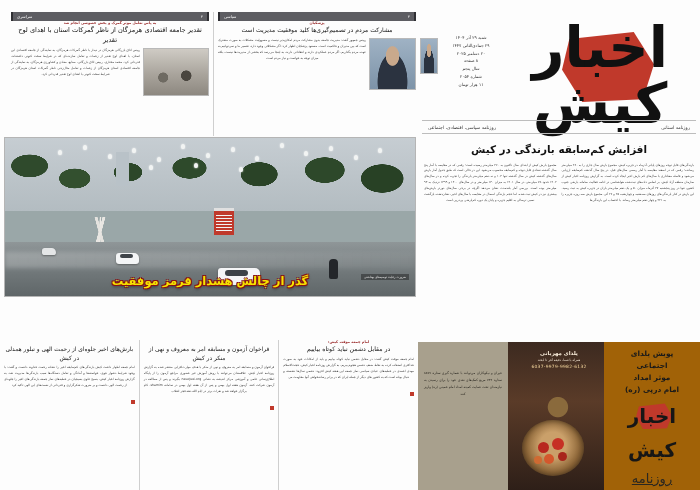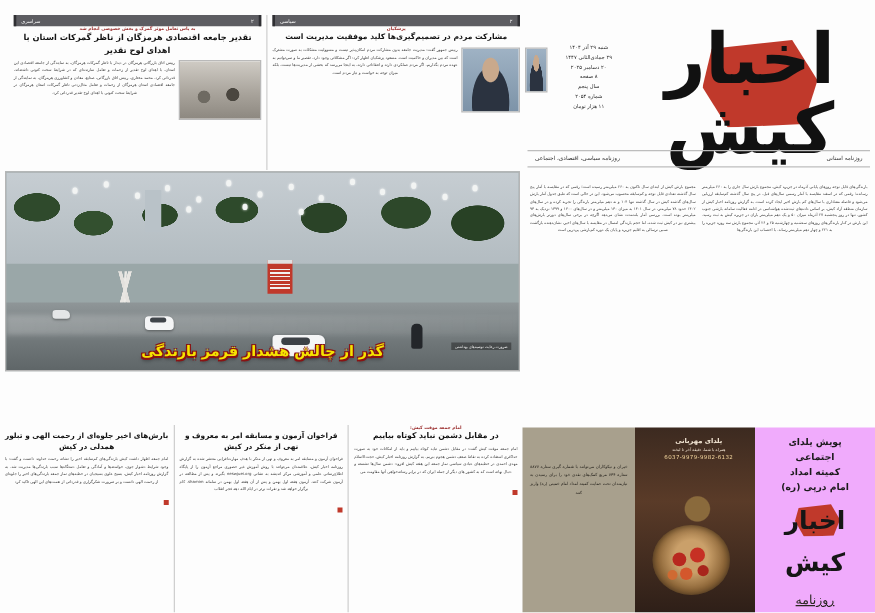--- a/index.html
+++ b/index.html
@@ -10,21 +10,21 @@
     overflow:hidden;
     position:relative;
   }
   .page{
     position:absolute;inset:0;
     background:#fdfdfd;
   }
 
   
   .rtl{direction:rtl;unicode-bidi:isolate;}
-  .hl{font-weight:bold;color:#141414;line-height:1.45;text-align:center;}
+  .hl{font-weight:normal;color:#141414;line-height:1.45;text-align:center;}
   .body-txt{
     font-size:3.1px;line-height:1.92;color:#3a3a3a;text-align:justify;
     text-align-last:center;
   }
   .sec-bar{
     background:#5d5d62;color:#ffffff;height:9px;
     display:flex;align-items:center;justify-content:space-between;
     padding:0 4px;font-size:4px;
     border-right:2px solid #2f2f33;border-left:2px solid #2f2f33;
   }
@@ -183,32 +183,32 @@
   .bottom{position:absolute;left:0;top:340px;width:418px;height:150px;display:flex;}
   .bcol{width:139px;padding:0 4px;box-sizing:border-box;}
   .b-head{font-size:6.2px;}
   .b-head.sm{font-size:5.9px;}
   .end-mark{margin-top:2px;}
 
   
   .ad-wrap{position:absolute;right:0;top:342px;width:282px;height:148px;display:flex;}
   .ad-text{
     width:96px;box-sizing:border-box;padding:6px 5px 0 5px;
-    background:#f0abfc;color:#23201a;
+    background:#a16207;color:#23201a;
     display:flex;flex-direction:column;align-items:center;
   }
   .ad-title{font-size:7.4px;font-weight:bold;line-height:1.6;text-align:center;color:#1a1a1a;}
   .ad-logo2{
     margin-top:4px;position:relative;width:68px;height:34px;
   }
   .ad-logo2 .rb{position:absolute;right:14px;top:4px;width:36px;height:26px;background:#c0392b;
     clip-path:polygon(8% 12%,80% 0%,100% 48%,86% 96%,20% 100%,0% 52%);}
   .ad-logo2 .wd{position:absolute;inset:0;text-align:center;font-size:20px;font-weight:bold;
     color:#161616;line-height:34px;letter-spacing:-1px;}
-  .ad-foot{margin-top:auto;font-size:10px;color:#2a2721;padding-bottom:4px;text-decoration:underline;}
+  .ad-foot{margin-top:auto;font-size:13px;color:#2a2721;padding-bottom:4px;text-decoration:underline;}
   .ad-img{
     width:96px;position:relative;overflow:hidden;
     background:
       radial-gradient(circle at 48% 60%,#b8572e 0 9%,transparent 10%),
       radial-gradient(circle at 60% 70%,#a8331f 0 7%,transparent 8%),
       radial-gradient(circle at 38% 72%,#c0462a 0 6%,transparent 7%),
       radial-gradient(circle at 52% 44%,#8a6a3c 0 10%,transparent 11%),
       linear-gradient(#3c2a20,#5a3b28 40%,#2e1f18);
   }
   .ad-badge{
@@ -321,26 +321,27 @@
       <i style="left:46%;top:40%"></i>
         <i style="left:57%;top:48%"></i>
     </div>
     <div class="mp-road"></div>
     <div class="car c3"></div>
     <div class="car c2"></div>
     <div class="car c1"></div>
     <div class="moto"></div>
     <div class="mp-caption rtl">ضرورت رعایت توصیه‌های بهداشتی</div>
     <div class="overlay-hl rtl">
-      <div>گذر از چالش هشدار قرمز بارندگی</div>
+      <div>گذر از چالش هشدار قرمز موفقیت</div>
     </div>
   </div>
 
   <div class="lead rtl">
     <div class="lead-hl">
+      <div>افزایش کم‌سابقه بارندگی در کیش</div>
     </div>
     <div class="lead-cols">
       <div class="c body-txt">بارندگی‌های قابل توجه روزهای پایانی آذرماه در جزیره کیش، مجموع بارش سال جاری را به ۲۶۰ میلی‌متر رسانده؛ رقمی که در اسفند مقایسه با آمار رسمی سال‌های قبل، در پنج سال گذشته کم‌سابقه ارزیابی می‌شود و فاصله معناداری با سال‌های کم بارش اخیر ایجاد کرده است. به گزارش روزنامه اخبار کیش از سازمان منطقه آزاد کیش، بر اساس داده‌های ثبت‌شده هواشناسی در ادامه فعالیت سامانه بارشی جنوب کشور، تنها در روز پنجشنبه ۲۷ آذرماه میزان ۵۰ و یک دهم میلی‌متر باران در جزیره کیش به ثبت رسید. این بارش در کنار بارندگی‌های روزهای سه‌شنبه و چهارشنبه ۲۵ و ۲۶ آذر، مجموع بارش سه روزه جزیره را به ۲۲۱ و چهار دهم میلی‌متر رساند. با احتساب این بارندگی‌ها</div>
       <div class="c body-txt">مجموع بارش کیش از ابتدای سال تاکنون به ۲۶۰ میلی‌متر رسیده است؛ رقمی که در مقایسه با آمار پنج سال گذشته تعدادی قابل توجه و کم‌سابقه محسوب می‌شود. این در حالی است که طبق جدول آمار بارش سال‌های گذشته کیش در سال گذشته تنها ۱۰۴ و نه دهم میلی‌متر بارندگی را تجربه کرده و در سال‌های ۱۴۰۲ حدود ۷۸ میلی‌متر، در سال ۱۴۰۱ به میزان ۱۳۰ میلی‌متر و در سال‌های ۱۴۰۰ و ۱۳۹۹ نزدیک به ۹۳ میلی‌متر بوده است. بررسی آمار بلندمدت نشان می‌دهد اگرچه در برخی سال‌های دورتر بارش‌های بیشتری نیز در کیش ثبت شده، اما حجم بارندگی امسال در مقایسه با سال‌های اخیر، نشان‌دهنده بازگشت نسبی ترسالی به اقلیم جزیره و پایان یک دوره کم‌بارشی پی‌درپی است</div>
     </div>
   </div>
 
   <div class="bottom">
 
     <div class="bcol rtl">
@@ -365,21 +366,21 @@
       <div class="body-txt" style="margin-top:3px">امام جمعه اظهار داشت کیش بارندگی‌های کم‌سابقه اخیر را نشانه رحمت خداوند دانست و گفت: با وجود شرایط دشوار جوی، خواسته‌ها و آمادگی و تعامل دستگاه‌ها سبب بارندگی‌ها مدیریت شد. به گزارش روزنامه اخبار کیش، بسیج علوی بسیجیان در خطبه‌های نماز جمعه بارندگی‌های اخیر را جلوه‌ای از رحمت الهی دانست و بر ضرورت شکرگزاری و قدردانی از نعمت‌های این الهی تاکید کرد</div>
       <span class="redsq end-mark"></span>
     </div>
   </div>
 
   <div class="ad-wrap rtl">
 
     <div class="ad-text">
       <div class="ad-title">پویش یلدای</div>
       <div class="ad-title">اجتماعی</div>
-      <div class="ad-title">کمیته امداد</div>
+      <div class="ad-title">موثر امداد</div>
       <div class="ad-title">امام درپی (ره)</div>
       <div class="ad-logo2">
         <div class="rb"></div>
         <div class="wd">اخبار کیش</div>
       </div>
       <div class="ad-foot">روزنامه</div>
     </div>
 
     <div class="ad-img">
       <div class="ad-badge">

